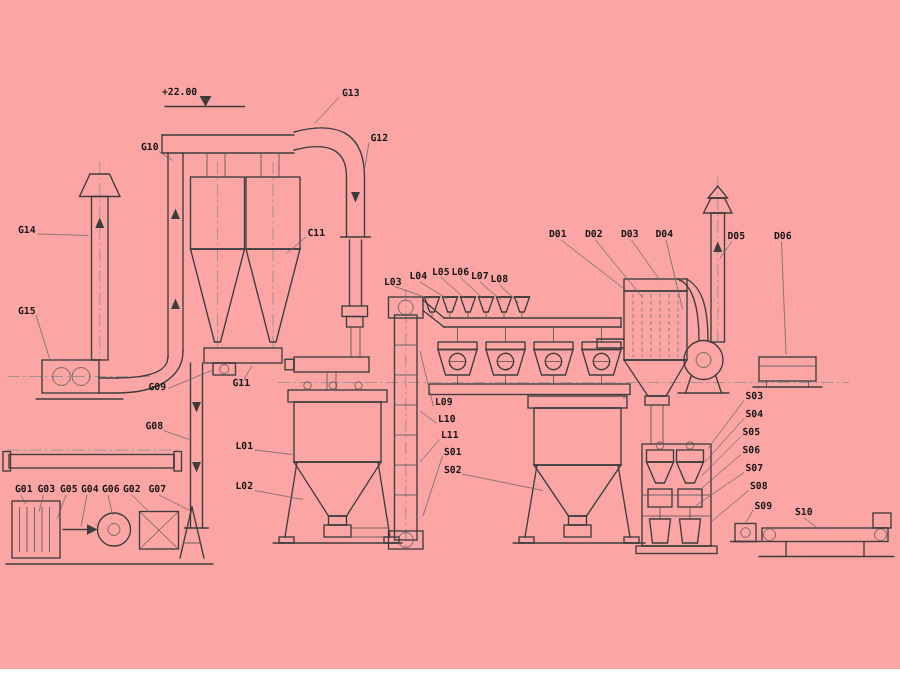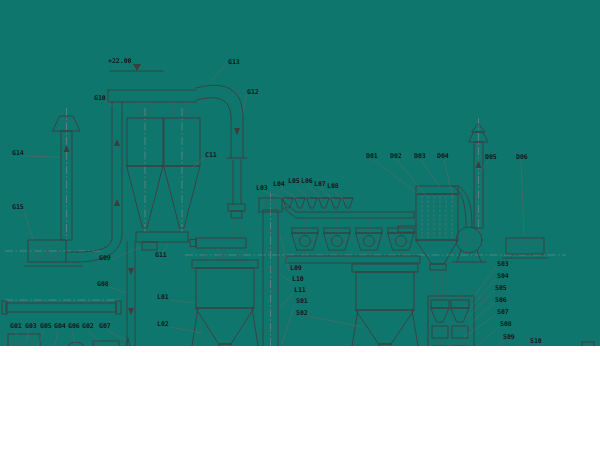--- a/index.html
+++ b/index.html
@@ -1,16 +1,16 @@
 <!DOCTYPE html>
 <html><head>
 <meta charset="utf-8">
 <style>
   html,body{margin:0;padding:0;background:#ffffff;}
-  .canvas{width:600px;height:346px;position:relative;background:#0f766e;overflow:hidden;}
+  .canvas{width:600px;height:446px;position:relative;background:#fca5a5;overflow:hidden;}
   svg{display:block;}
   .draw{stroke:#3d3d3d;stroke-width:0.9;fill:none;stroke-linecap:round;}
   .thin{stroke:#555;stroke-width:0.55;fill:none;}
   .fill{fill:#3d3d3d;stroke:none;}
   .cl{stroke:#8f8f8f;stroke-width:0.55;fill:none;stroke-dasharray:8 2.5 1.5 2.5;}
   .bag{stroke:#777;stroke-width:0.55;fill:none;stroke-dasharray:2.5 2;}
   .leader{stroke:#666;stroke-width:0.5;fill:none;}
   .lbl{font:700 6.5px "DejaVu Sans Mono","Liberation Mono",monospace;fill:#151515;}
 </style>
 </head>

